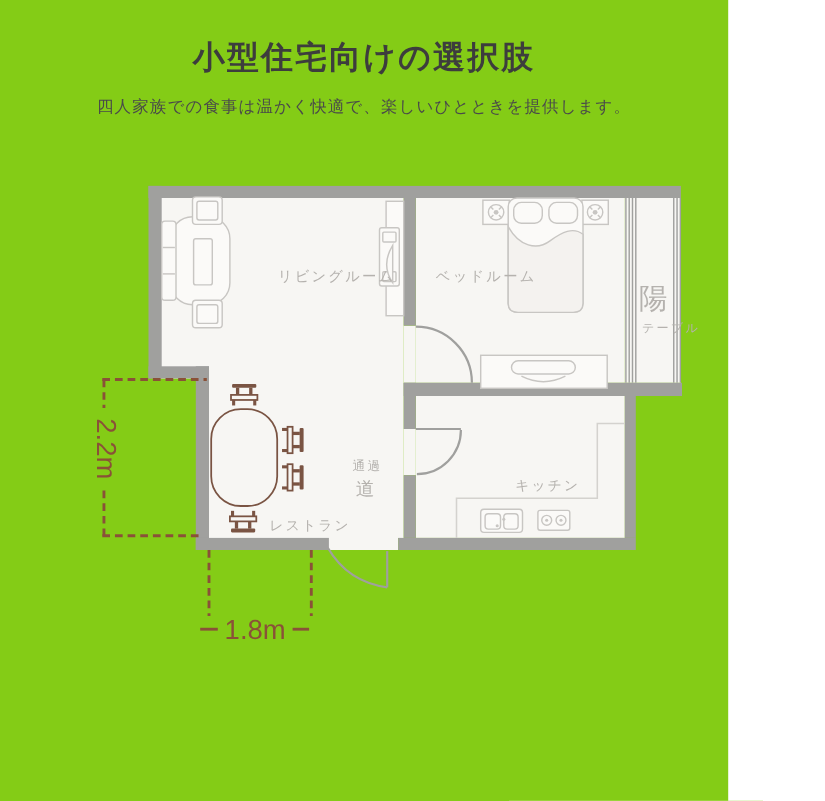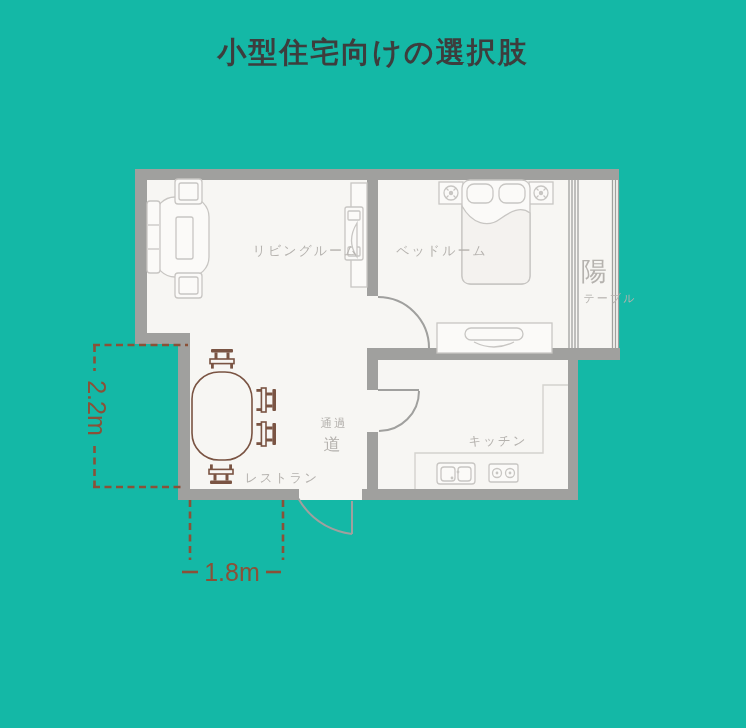--- a/index.html
+++ b/index.html
@@ -1,19 +1,19 @@
 <!DOCTYPE html>
 <html><head>
 <meta charset="utf-8">
 <style>
   html,body{margin:0;padding:0;}
   .stage{
     position:relative;
-    width:746px;height:728px;
-    background:#14b8a6;
+    width:662px;height:728px;
+    background:#84cc16;
     overflow:hidden;
     font-family:"Liberation Sans","DejaVu Sans",sans-serif;
   }
   .title{
     position:absolute;left:0;top:33px;width:100%;
     text-align:center;
     font-size:29px;font-weight:700;color:#3d3d3d;letter-spacing:2px;
   }
   .subtitle{
     position:absolute;left:0;top:88px;width:100%;
@@ -41,20 +41,21 @@
   .dim{stroke:#8a5138;stroke-width:2.6;fill:none;}
   .dimdash{stroke-dasharray:7 4.5;}
   .dimtext{fill:#8a5138;font-size:25px;font-weight:500;font-family:"Liberation Sans","DejaVu Sans",sans-serif;}
 </style>
 </head>
 <body>
 
 <div class="stage">
 
   <div class="title">小型住宅向けの選択肢</div>
+  <div class="subtitle">四人家族での食事は温かく快適で、楽しいひとときを提供します。</div>
 
   <svg width="750" height="728" viewBox="0 0 750 728">
 
     <defs>
       <g id="chairSym">
         <rect x="-11" y="-10" width="22" height="3.6" rx="1" class="brownf"></rect>
         <rect x="-7.5" y="-6.6" width="3" height="6.6" class="brownf"></rect>
         <rect x="4.5" y="-6.6" width="3" height="6.6" class="brownf"></rect>
         <rect x="-12" y="0" width="24" height="4.6" class="browns"></rect>
         <rect x="-11" y="4.6" width="2.8" height="5" class="brownf"></rect>

